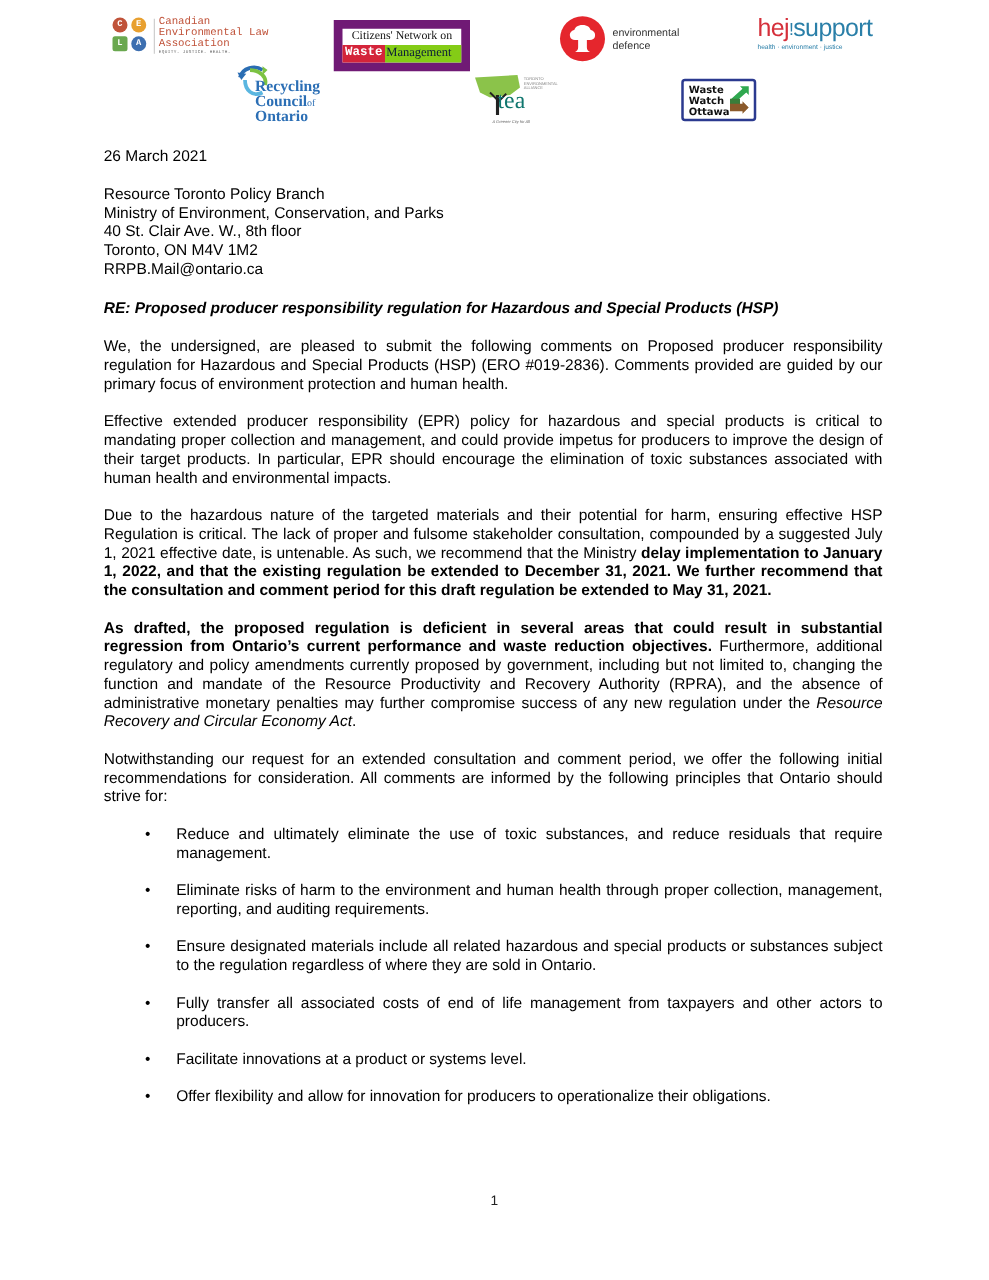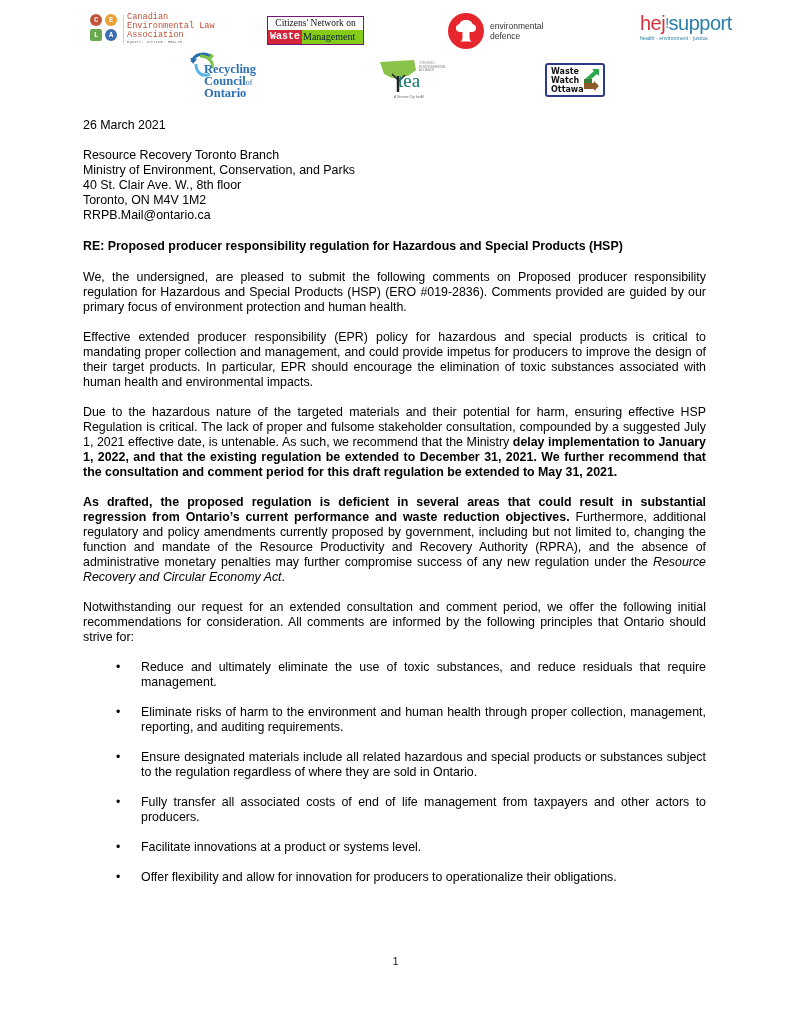--- a/index.html
+++ b/index.html
@@ -7,31 +7,31 @@
     .logo { position: absolute; }
     
     .cela { left: 88px; top: 13px; width: 100px; height: 32px; font-family: Liberation Mono, monospace; }
     .cela .grid { position: absolute; left: 2px; top: 1px; width: 30px; height: 30px; }
     .cela .dot { position: absolute; width: 12px; height: 12px; border-radius: 50%; font-size: 7px; color: #fff; text-align: center; line-height: 12px; font-weight: bold; }
     .cela .sq { border-radius: 2px; }
     .cela .divider { position: absolute; left: 35px; top: 2px; width: 1px; height: 28px; background: #cfcfcf; }
     .cela .name { position: absolute; left: 39px; top: 0px; font-size: 8.6px; line-height: 9px; color: #c0533a; white-space: nowrap; }
     .cela .tag { position: absolute; left: 39px; top: 27px; font-size: 3.5px; color: #666; letter-spacing: 0.3px; white-space: nowrap; }
     
-    .cnwm { left: 267px; top: 16px; width: 95px; height: 27px; border: 1px solid #701a75; font-family: "Liberation Serif", serif; }
+    .cnwm { left: 267px; top: 16px; width: 95px; height: 27px; border: 7px solid #701a75; font-family: "Liberation Serif", serif; }
     .cnwm .top { height: 13px; font-size: 9.5px; line-height: 13px; text-align: center; color: #111; white-space: nowrap; }
     .cnwm .bottom { height: 14px; display: flex; font-size: 10px; line-height: 14px; }
     .cnwm .waste { background: #d4243a; color: #fff; font-family: "Liberation Mono", monospace; font-weight: bold; padding: 0 2px; }
     .cnwm .mgmt { background: #84cc16; color: #0b1b3a; flex: 1; padding-left: 1px; }
     
     .ed { left: 448px; top: 13px; width: 110px; height: 36px; }
     .ed .circle { position: absolute; left: 0; top: 0; width: 36px; height: 36px; border-radius: 50%; background: #e5262d; }
     .ed .text { position: absolute; left: 42px; top: 8px; font-size: 8.5px; line-height: 10px; color: #333; }
     
-    .hej { left: 640px; top: 12px; width: 100px; height: 36px; }
+    .hej { left: 606px; top: 12px; width: 100px; height: 36px; }
     .hej .main { font-size: 20px; line-height: 22px; white-space: nowrap; letter-spacing: -0.5px; }
     .hej .h { color: #d5303b; }
     .hej .s { color: #2a7fa8; }
     .hej .tag { font-size: 5.3px; color: #2a7fa8; white-space: nowrap; margin-top: 1px; }
     
     .rco { left: 188px; top: 50px; width: 80px; height: 56px; }
     .rco .arrows { position: absolute; left: 0; top: 0; width: 30px; height: 30px; }
     .rco .text { position: absolute; left: 16px; top: 14px; font-family: "Liberation Serif", serif; font-size: 12.5px; line-height: 11.5px; color: #2c6fb5; font-weight: bold; white-space: nowrap; }
     .rco .text small { font-size: 8px; font-weight: normal; }
     
@@ -42,21 +42,21 @@
     
     .wwo { left: 545px; top: 63px; width: 60px; height: 34px; border: 2px solid #2b3a8f; border-radius: 3px; box-sizing: border-box; }
     .wwo .text { position: absolute; left: 4px; top: 2px; font-family: "DejaVu Sans", sans-serif; font-weight: bold; font-size: 8px; line-height: 9px; color: #111; }
     .wwo .icon { position: absolute; right: 3px; top: 3px; width: 18px; height: 24px; }
 
     .page { position: absolute; left: 83px; top: 118px; width: 623px; font-size: 12.4px; line-height: 15px; }
     .page p { margin: 0 0 15px 0; text-align: justify; }
     .date { margin-bottom: 15px; }
     .addr div { line-height: 15px; white-space: nowrap; }
     .addr { margin-bottom: 16px; }
-    .re { font-weight: bold; margin-bottom: 16px !important; white-space: nowrap; text-align: left; }
+    .re { font-weight: bold; margin-bottom: 16px !important; white-space: nowrap; text-align: left; font-style: italic; }
     ul.principles { list-style: none; margin: 0; padding: 0; }
     ul.principles li { position: relative; padding-left: 58px; margin-bottom: 15px; text-align: justify; }
     ul.principles li .bullet { position: absolute; left: 33px; top: 0; }
     .pagenum { position: absolute; left: 0; width: 791px; top: 955px; text-align: center; font-size: 11px; color: #222; }
     b { font-weight: bold; }
   </style>
 </head>
 <body>
 
 <div class="logo cela">
@@ -140,21 +140,21 @@
     <path d="M2 12 L12 3 L10 1 L17 1 L17 8 L15 6 L6 14 Z" fill="#2fa84f"></path>
     <rect x="2" y="11" width="8" height="6" fill="#3a7d3a"></rect>
     <path d="M2 15 L12 15 L12 13 L17 18 L12 23 L12 21 L2 21 Z" fill="#8b5a2b"></path>
   </svg>
 </div>
 
 <div class="page">
   <div class="date">26 March 2021</div>
 
   <div class="addr">
-    <div>Resource Recovery Toronto Branch</div>
+    <div>Resource Toronto Policy Branch</div>
     <div>Ministry of Environment, Conservation, and Parks</div>
     <div>40 St. Clair Ave. W., 8th floor</div>
     <div>Toronto, ON M4V 1M2</div>
     <div>RRPB.Mail@ontario.ca</div>
   </div>
 
   <p class="re">RE: Proposed producer responsibility regulation for Hazardous and Special Products (HSP)</p>
 
   <p>We, the undersigned, are pleased to submit the following comments on Proposed producer responsibility regulation for Hazardous and Special Products (HSP) (ERO #019-2836). Comments provided are guided by our primary focus of environment protection and human health.</p>
   <p>Effective extended producer responsibility (EPR) policy for hazardous and special products is critical to mandating proper collection and management, and could provide impetus for producers to improve the design of their target products. In particular, EPR should encourage the elimination of toxic substances associated with human health and environmental impacts.</p>

